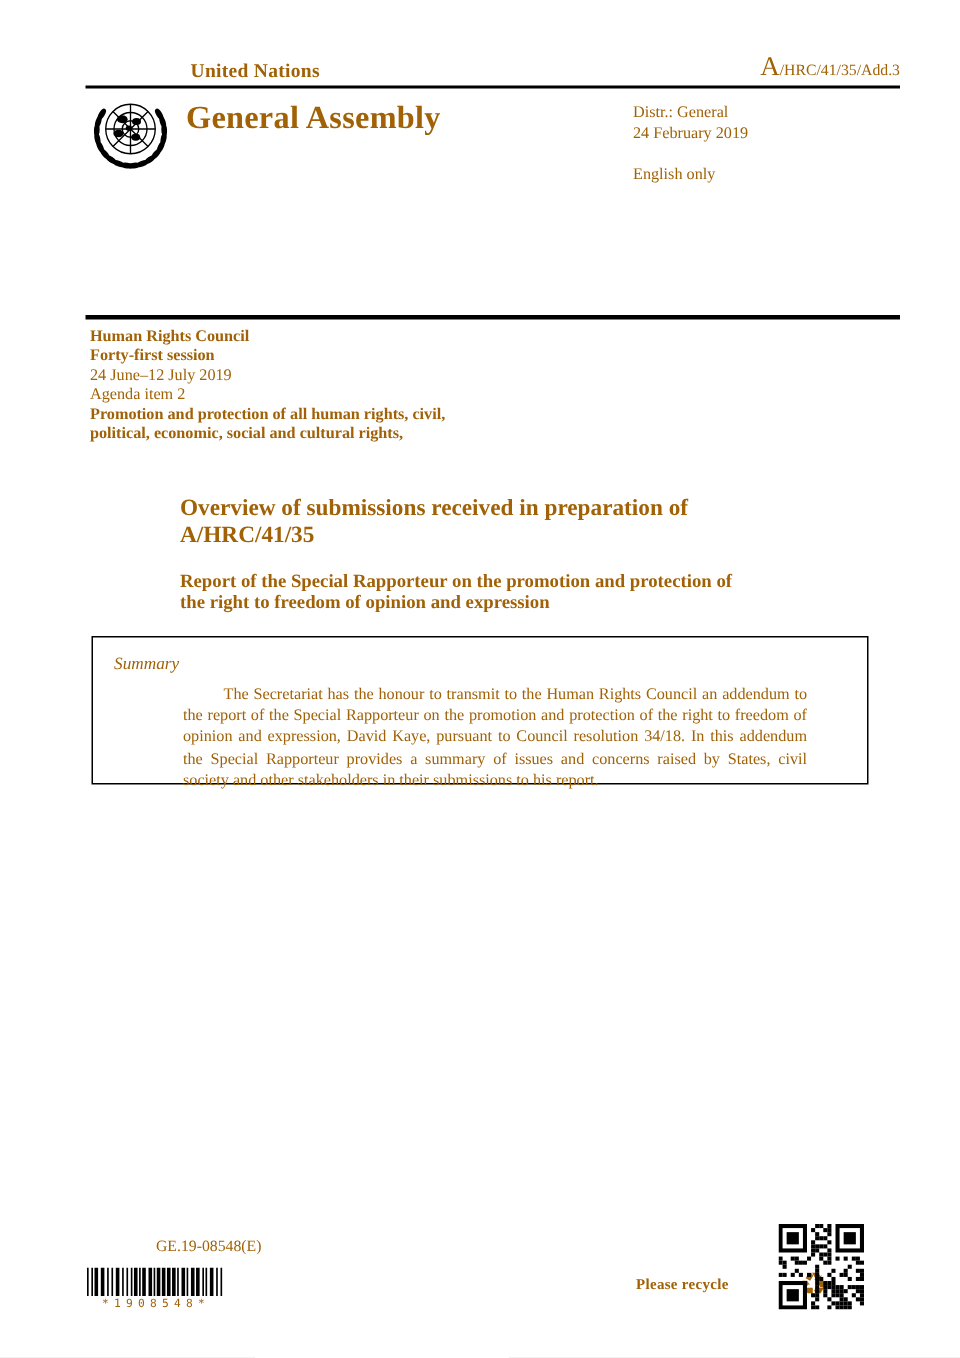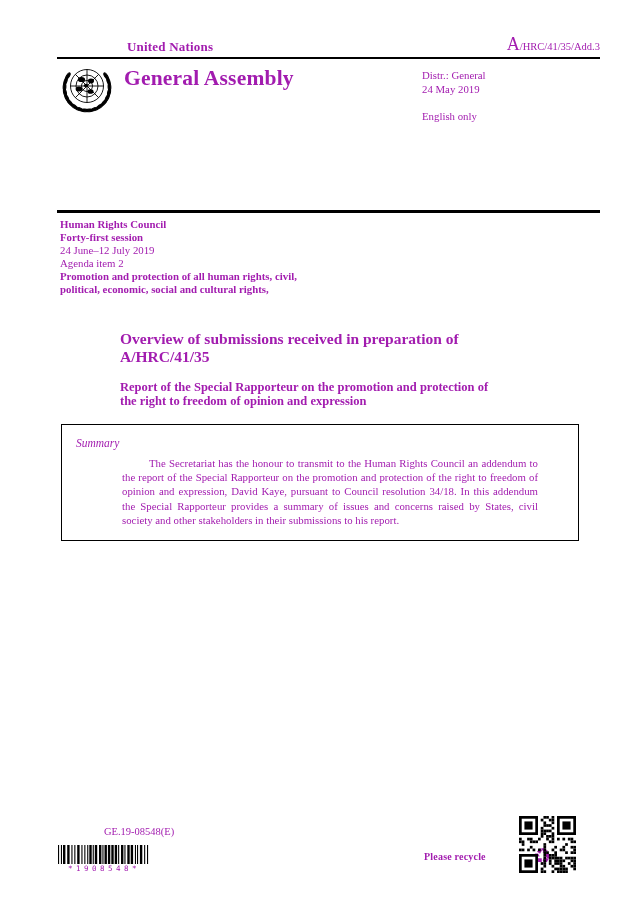--- a/index.html
+++ b/index.html
@@ -2,40 +2,40 @@
 <html><head>
 <meta charset="utf-8">
 <style>
   html,body{margin:0;padding:0;background:#e8e8e8;}
   .page{
     position:relative;
     width:640px;height:905px;
     background:#ffffff;
     margin:0 auto;
     font-family:"Liberation Serif","DejaVu Serif",serif;
-    color:#a21caf;
+    color:#a16207;
     overflow:hidden;
   }
   .abs{position:absolute;}
   .org-name{left:127px;top:39px;font-size:13px;font-weight:bold;letter-spacing:.2px;}
   .doc-symbol{right:40px;top:34px;text-align:right;white-space:nowrap;}
   .doc-symbol .big-a{font-size:18px;font-weight:normal;}
   .doc-symbol .suffix{font-size:10.5px;}
   .rule-thin{left:57px;top:57px;width:543px;height:2px;background:#000;}
   .rule-thick{left:57px;top:210px;width:543px;height:3px;background:#000;}
   .emblem{left:58px;top:62px;width:58px;height:58px;}
   .assembly-title{left:124px;top:66px;font-size:21.5px;font-weight:bold;letter-spacing:.2px;}
   .distr-block{left:422px;top:69px;font-size:10.8px;line-height:13.5px;}
   .distr-lang{margin-top:14px;}
   .session-block{left:60px;top:218px;font-size:10.8px;line-height:13px;}
   .b{font-weight:bold;}
   .report-title{left:120px;top:330px;font-size:15.5px;font-weight:bold;line-height:17.5px;width:460px;}
   .report-subtitle{left:120px;top:380px;font-size:12.5px;font-weight:bold;line-height:14px;width:460px;}
   .summary-box{
-    left:61px;top:424px;width:518px;height:117px;
+    left:61px;top:424px;width:518px;height:99px;
     border:1.5px solid #000;box-sizing:border-box;
   }
   .summary-label{position:absolute;left:14px;top:12px;font-size:11.5px;font-style:italic;}
   .summary-text{
     position:absolute;left:60px;top:31px;width:416px;
     font-size:10.8px;line-height:14.2px;
     text-align:justify;text-indent:27px;
   }
   .ge-number{left:60px;top:826px;font-size:10.5px;margin-left:44px;}
   .barcode-wrap{left:58px;top:845px;width:92px;}
@@ -97,21 +97,21 @@
       <ellipse cx="21" cy="27" rx="3.4" ry="2.5"></ellipse>
       <ellipse cx="32.5" cy="29.5" rx="3" ry="2.3"></ellipse>
       <ellipse cx="28" cy="23.5" rx="2.2" ry="1.8"></ellipse>
     </g>
   </svg>
 
   <div class="abs assembly-title">General Assembly</div>
 
   <div class="abs distr-block">
     <div>Distr.: General</div>
-    <div>24 May 2019</div>
+    <div>24 February 2019</div>
     <div class="distr-lang">English only</div>
   </div>
 
   <div class="abs rule-thick"></div>
 
   <div class="abs session-block">
     <div class="b">Human Rights Council</div>
     <div class="b">Forty-first session</div>
     <div>24 June–12 July 2019</div>
     <div>Agenda item 2</div>

